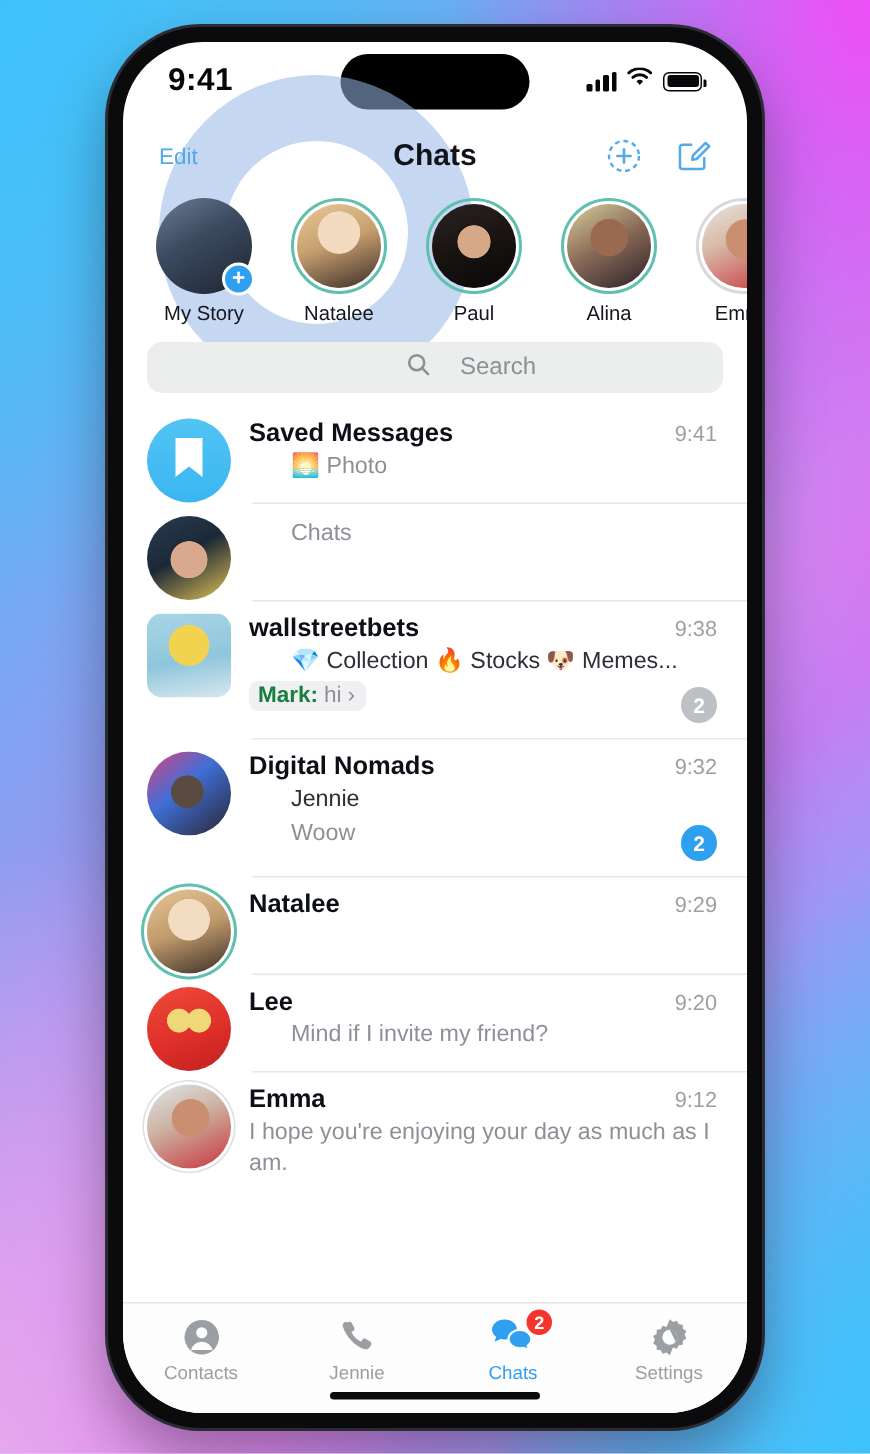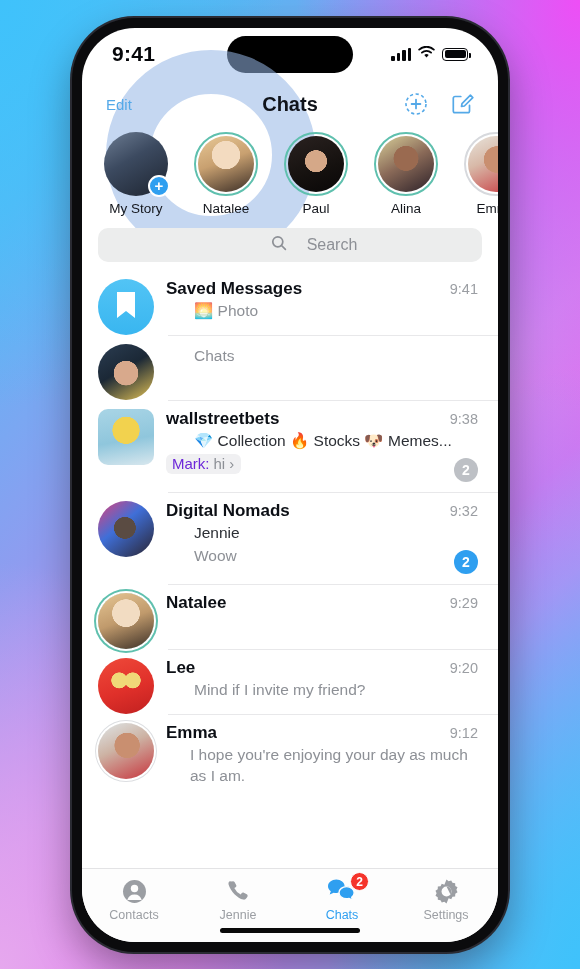--- a/index.html
+++ b/index.html
@@ -114,28 +114,28 @@
   .avatar.ringed { box-shadow:0 0 0 2px #fff, 0 0 0 4px #5fc0ae; }
   .avatar.ringed-gray { box-shadow:0 0 0 2px #fff, 0 0 0 3px #dcdee1; }
   .avatar.saved { background:linear-gradient(180deg,#52c4f5,#39b6f0); display:flex; align-items:center; justify-content:center; }
   .cbody { flex:1 1 auto; min-width:0; padding-bottom:10px; }
   .ctop { display:flex; align-items:baseline; }
   .cname { font-size:17px; font-weight:bold; color:#0c0f15; white-space:nowrap; overflow:hidden; text-overflow:ellipsis; }
   .cmeta { margin-left:auto; display:flex; align-items:center; gap:5px; padding-left:8px; flex:0 0 auto; }
   .ctime { font-size:14.5px; color:#9b9ea3; }
   .cmsg { font-size:15.5px; color:#8d9096; line-height:1.32; margin-top:2px; }
   .cmsg.dark { color:#2c2f35; }
-  .cmsg.clamp2 { display:-webkit-box; -webkit-line-clamp:2; -webkit-box-orient:vertical; overflow:hidden;margin-left:24px; }
+  .cmsg.clamp2 { display:-webkit-box; -webkit-line-clamp:2; -webkit-box-orient:vertical; overflow:hidden; }
   .cmsg.nowrap { white-space:nowrap; overflow:hidden; text-overflow:ellipsis;margin-left:28px; }
   .reply-chip {
     display:inline-flex; align-items:center; gap:4px; margin-top:3px;
     background:#f0f0f2; border-radius:6px; padding:1px 7px 2px 6px;
     font-size:15px; color:#8d9096;
   }
-  .reply-chip b { color:#6d28d9; font-weight:normal; }
+  .reply-chip b { color:#15803d; font-weight:bold; }
   .badge {
     min-width:24px; height:24px; border-radius:12px; padding:0 7px;
     display:inline-flex; align-items:center; justify-content:center;
     font-size:14px; font-weight:bold; color:#fff;
   }
   .badge.blue { background:#2f9ff0; }
   .badge.gray { background:#bdc0c5; }
   .badge-row { display:flex; justify-content:flex-end; margin-top:-16px; }
 
   

